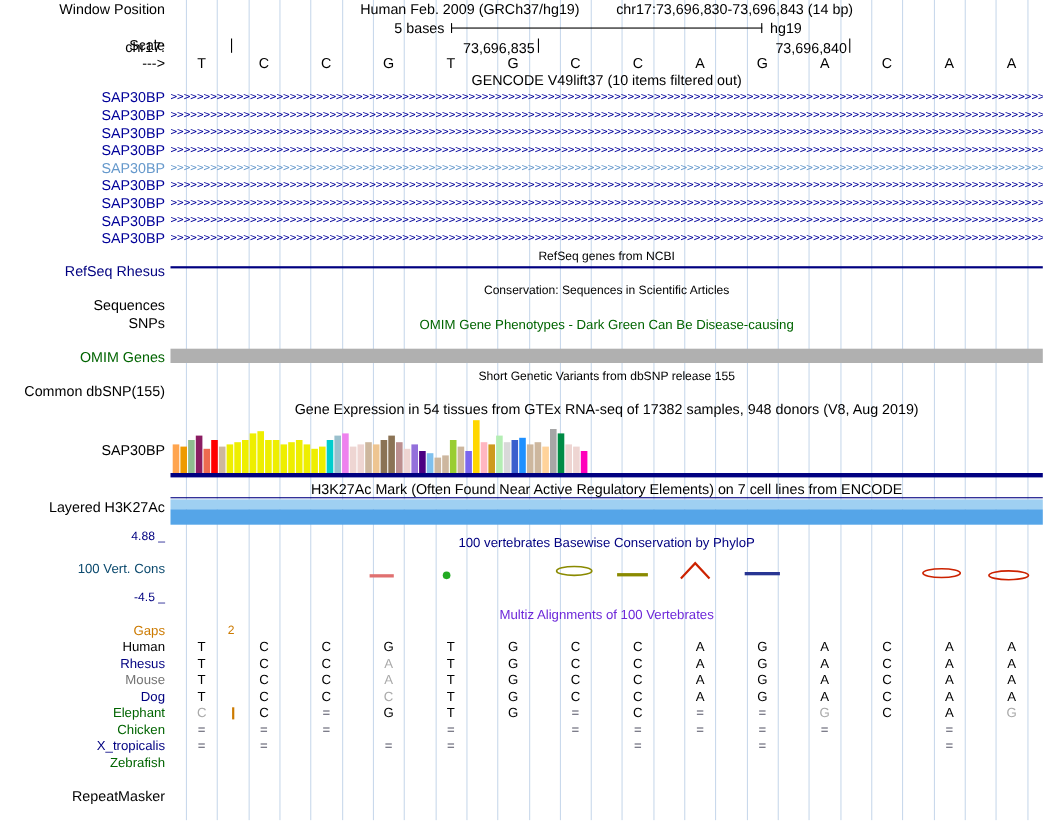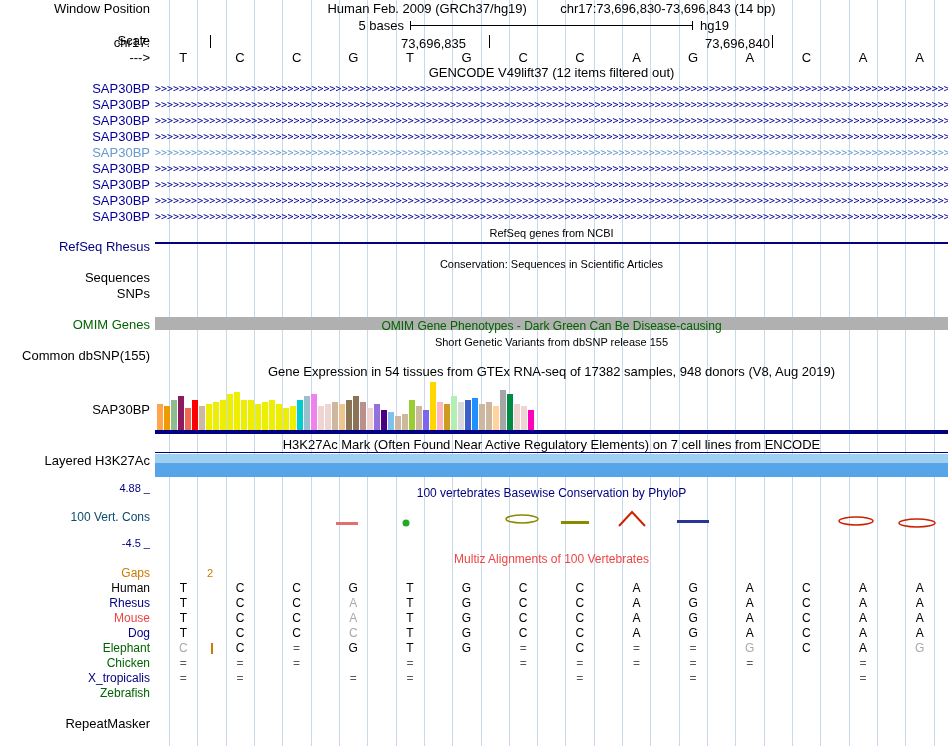--- a/index.html
+++ b/index.html
@@ -65,21 +65,21 @@
 
   <div class="lbl s13" style="top:33px">Scale</div>
   <div class="coord" style="top:18px;left:352px;width:52px">5 bases</div>
   <div class="hline" style="top:25px;left:410px;width:283px;height:1px"></div>
   <div class="tick" style="top:21px;left:410px;height:9px"></div>
   <div class="tick" style="top:21px;left:692px;height:9px"></div>
   <div class="coord" style="top:18px;left:700px;width:60px;text-align:left">hg19</div>
 
   <div class="lbl s13" style="top:35px">chr17:</div>
   <div class="tick" style="top:35px;left:210px;height:13px"></div>
-  <div class="coord" style="top:36px;left:380px;width:86px">73,696,835</div>
+  <div class="coord" style="top:36px;left:400px;width:86px">73,696,835</div>
   <div class="tick" style="top:35px;left:489px;height:13px"></div>
   <div class="coord" style="top:36px;left:684px;width:86px">73,696,840</div>
   <div class="tick" style="top:35px;left:772px;height:13px"></div>
 
   <div class="lbl s13" style="top:50px">---&gt;</div>
   <div class="cellrow" style="top:50px;height:16px" id="base-row">
       <span class="cell" style="left: 0px; width: 56.6429px; font-size: 13px; line-height: 16px;">T</span>
       <span class="cell" style="left: 56.6429px; width: 56.6429px; font-size: 13px; line-height: 16px;">C</span>
       <span class="cell" style="left: 113.286px; width: 56.6429px; font-size: 13px; line-height: 16px;">C</span>
       <span class="cell" style="left: 169.929px; width: 56.6429px; font-size: 13px; line-height: 16px;">G</span>
@@ -88,21 +88,21 @@
       <span class="cell" style="left: 339.857px; width: 56.6429px; font-size: 13px; line-height: 16px;">C</span>
       <span class="cell" style="left: 396.5px; width: 56.6429px; font-size: 13px; line-height: 16px;">C</span>
       <span class="cell" style="left: 453.143px; width: 56.6429px; font-size: 13px; line-height: 16px;">A</span>
       <span class="cell" style="left: 509.786px; width: 56.6429px; font-size: 13px; line-height: 16px;">G</span>
       <span class="cell" style="left: 566.429px; width: 56.6429px; font-size: 13px; line-height: 16px;">A</span>
       <span class="cell" style="left: 623.071px; width: 56.6429px; font-size: 13px; line-height: 16px;">C</span>
       <span class="cell" style="left: 679.714px; width: 56.6429px; font-size: 13px; line-height: 16px;">A</span>
       <span class="cell" style="left: 736.357px; width: 56.6429px; font-size: 13px; line-height: 16px;">A</span>
     </div>
 
-  <div class="ctr s13" style="top:66px">GENCODE V49lift37 (12 items filtered out)</div>
+  <div class="ctr s13" style="top:66px">GENCODE V49lift37 (10 items filtered out)</div>
 
   <div id="gene-rows">
       <div class="lbl s13" style="top: 81px; color: rgb(0, 0, 153);">SAP30BP</div>
       <div class="generow" style="top: 81px; color: rgb(0, 0, 153);">&gt;&gt;&gt;&gt;&gt;&gt;&gt;&gt;&gt;&gt;&gt;&gt;&gt;&gt;&gt;&gt;&gt;&gt;&gt;&gt;&gt;&gt;&gt;&gt;&gt;&gt;&gt;&gt;&gt;&gt;&gt;&gt;&gt;&gt;&gt;&gt;&gt;&gt;&gt;&gt;&gt;&gt;&gt;&gt;&gt;&gt;&gt;&gt;&gt;&gt;&gt;&gt;&gt;&gt;&gt;&gt;&gt;&gt;&gt;&gt;&gt;&gt;&gt;&gt;&gt;&gt;&gt;&gt;&gt;&gt;&gt;&gt;&gt;&gt;&gt;&gt;&gt;&gt;&gt;&gt;&gt;&gt;&gt;&gt;&gt;&gt;&gt;&gt;&gt;&gt;&gt;&gt;&gt;&gt;&gt;&gt;&gt;&gt;&gt;&gt;&gt;&gt;&gt;&gt;&gt;&gt;&gt;&gt;&gt;&gt;&gt;&gt;&gt;&gt;&gt;&gt;&gt;&gt;&gt;&gt;&gt;&gt;&gt;&gt;&gt;&gt;&gt;&gt;&gt;&gt;&gt;&gt;&gt;&gt;&gt;&gt;&gt;&gt;&gt;&gt;&gt;&gt;&gt;&gt;&gt;&gt;&gt;&gt;&gt;&gt;&gt;&gt;&gt;&gt;&gt;&gt;&gt;&gt;&gt;&gt;&gt;&gt;&gt;&gt;&gt;&gt;&gt;&gt;&gt;&gt;&gt;&gt;&gt;&gt;&gt;&gt;&gt;&gt;&gt;&gt;&gt;&gt;&gt;&gt;&gt;&gt;&gt;&gt;&gt;&gt;&gt;&gt;&gt;&gt;&gt;&gt;&gt;&gt;&gt;&gt;&gt;&gt;&gt;&gt;&gt;&gt;&gt;&gt;&gt;&gt;&gt;&gt;&gt;&gt;&gt;&gt;&gt;&gt;&gt;&gt;&gt;&gt;&gt;&gt;&gt;&gt;&gt;&gt;&gt;&gt;&gt;&gt;&gt;&gt;&gt;&gt;&gt;&gt;&gt;&gt;&gt;&gt;&gt;&gt;&gt;&gt;&gt;&gt;&gt;&gt;</div>
       <div class="lbl s13" style="top: 97px; color: rgb(0, 0, 153);">SAP30BP</div>
       <div class="generow" style="top: 97px; color: rgb(0, 0, 153);">&gt;&gt;&gt;&gt;&gt;&gt;&gt;&gt;&gt;&gt;&gt;&gt;&gt;&gt;&gt;&gt;&gt;&gt;&gt;&gt;&gt;&gt;&gt;&gt;&gt;&gt;&gt;&gt;&gt;&gt;&gt;&gt;&gt;&gt;&gt;&gt;&gt;&gt;&gt;&gt;&gt;&gt;&gt;&gt;&gt;&gt;&gt;&gt;&gt;&gt;&gt;&gt;&gt;&gt;&gt;&gt;&gt;&gt;&gt;&gt;&gt;&gt;&gt;&gt;&gt;&gt;&gt;&gt;&gt;&gt;&gt;&gt;&gt;&gt;&gt;&gt;&gt;&gt;&gt;&gt;&gt;&gt;&gt;&gt;&gt;&gt;&gt;&gt;&gt;&gt;&gt;&gt;&gt;&gt;&gt;&gt;&gt;&gt;&gt;&gt;&gt;&gt;&gt;&gt;&gt;&gt;&gt;&gt;&gt;&gt;&gt;&gt;&gt;&gt;&gt;&gt;&gt;&gt;&gt;&gt;&gt;&gt;&gt;&gt;&gt;&gt;&gt;&gt;&gt;&gt;&gt;&gt;&gt;&gt;&gt;&gt;&gt;&gt;&gt;&gt;&gt;&gt;&gt;&gt;&gt;&gt;&gt;&gt;&gt;&gt;&gt;&gt;&gt;&gt;&gt;&gt;&gt;&gt;&gt;&gt;&gt;&gt;&gt;&gt;&gt;&gt;&gt;&gt;&gt;&gt;&gt;&gt;&gt;&gt;&gt;&gt;&gt;&gt;&gt;&gt;&gt;&gt;&gt;&gt;&gt;&gt;&gt;&gt;&gt;&gt;&gt;&gt;&gt;&gt;&gt;&gt;&gt;&gt;&gt;&gt;&gt;&gt;&gt;&gt;&gt;&gt;&gt;&gt;&gt;&gt;&gt;&gt;&gt;&gt;&gt;&gt;&gt;&gt;&gt;&gt;&gt;&gt;&gt;&gt;&gt;&gt;&gt;&gt;&gt;&gt;&gt;&gt;&gt;&gt;&gt;&gt;&gt;&gt;&gt;&gt;&gt;&gt;&gt;&gt;&gt;&gt;&gt;&gt;&gt;&gt;</div>
       <div class="lbl s13" style="top: 113px; color: rgb(0, 0, 153);">SAP30BP</div>
       <div class="generow" style="top: 113px; color: rgb(0, 0, 153);">&gt;&gt;&gt;&gt;&gt;&gt;&gt;&gt;&gt;&gt;&gt;&gt;&gt;&gt;&gt;&gt;&gt;&gt;&gt;&gt;&gt;&gt;&gt;&gt;&gt;&gt;&gt;&gt;&gt;&gt;&gt;&gt;&gt;&gt;&gt;&gt;&gt;&gt;&gt;&gt;&gt;&gt;&gt;&gt;&gt;&gt;&gt;&gt;&gt;&gt;&gt;&gt;&gt;&gt;&gt;&gt;&gt;&gt;&gt;&gt;&gt;&gt;&gt;&gt;&gt;&gt;&gt;&gt;&gt;&gt;&gt;&gt;&gt;&gt;&gt;&gt;&gt;&gt;&gt;&gt;&gt;&gt;&gt;&gt;&gt;&gt;&gt;&gt;&gt;&gt;&gt;&gt;&gt;&gt;&gt;&gt;&gt;&gt;&gt;&gt;&gt;&gt;&gt;&gt;&gt;&gt;&gt;&gt;&gt;&gt;&gt;&gt;&gt;&gt;&gt;&gt;&gt;&gt;&gt;&gt;&gt;&gt;&gt;&gt;&gt;&gt;&gt;&gt;&gt;&gt;&gt;&gt;&gt;&gt;&gt;&gt;&gt;&gt;&gt;&gt;&gt;&gt;&gt;&gt;&gt;&gt;&gt;&gt;&gt;&gt;&gt;&gt;&gt;&gt;&gt;&gt;&gt;&gt;&gt;&gt;&gt;&gt;&gt;&gt;&gt;&gt;&gt;&gt;&gt;&gt;&gt;&gt;&gt;&gt;&gt;&gt;&gt;&gt;&gt;&gt;&gt;&gt;&gt;&gt;&gt;&gt;&gt;&gt;&gt;&gt;&gt;&gt;&gt;&gt;&gt;&gt;&gt;&gt;&gt;&gt;&gt;&gt;&gt;&gt;&gt;&gt;&gt;&gt;&gt;&gt;&gt;&gt;&gt;&gt;&gt;&gt;&gt;&gt;&gt;&gt;&gt;&gt;&gt;&gt;&gt;&gt;&gt;&gt;&gt;&gt;&gt;&gt;&gt;&gt;&gt;&gt;&gt;&gt;&gt;&gt;&gt;&gt;&gt;&gt;&gt;&gt;&gt;&gt;&gt;&gt;</div>
       <div class="lbl s13" style="top: 129px; color: rgb(0, 0, 153);">SAP30BP</div>
       <div class="generow" style="top: 129px; color: rgb(0, 0, 153);">&gt;&gt;&gt;&gt;&gt;&gt;&gt;&gt;&gt;&gt;&gt;&gt;&gt;&gt;&gt;&gt;&gt;&gt;&gt;&gt;&gt;&gt;&gt;&gt;&gt;&gt;&gt;&gt;&gt;&gt;&gt;&gt;&gt;&gt;&gt;&gt;&gt;&gt;&gt;&gt;&gt;&gt;&gt;&gt;&gt;&gt;&gt;&gt;&gt;&gt;&gt;&gt;&gt;&gt;&gt;&gt;&gt;&gt;&gt;&gt;&gt;&gt;&gt;&gt;&gt;&gt;&gt;&gt;&gt;&gt;&gt;&gt;&gt;&gt;&gt;&gt;&gt;&gt;&gt;&gt;&gt;&gt;&gt;&gt;&gt;&gt;&gt;&gt;&gt;&gt;&gt;&gt;&gt;&gt;&gt;&gt;&gt;&gt;&gt;&gt;&gt;&gt;&gt;&gt;&gt;&gt;&gt;&gt;&gt;&gt;&gt;&gt;&gt;&gt;&gt;&gt;&gt;&gt;&gt;&gt;&gt;&gt;&gt;&gt;&gt;&gt;&gt;&gt;&gt;&gt;&gt;&gt;&gt;&gt;&gt;&gt;&gt;&gt;&gt;&gt;&gt;&gt;&gt;&gt;&gt;&gt;&gt;&gt;&gt;&gt;&gt;&gt;&gt;&gt;&gt;&gt;&gt;&gt;&gt;&gt;&gt;&gt;&gt;&gt;&gt;&gt;&gt;&gt;&gt;&gt;&gt;&gt;&gt;&gt;&gt;&gt;&gt;&gt;&gt;&gt;&gt;&gt;&gt;&gt;&gt;&gt;&gt;&gt;&gt;&gt;&gt;&gt;&gt;&gt;&gt;&gt;&gt;&gt;&gt;&gt;&gt;&gt;&gt;&gt;&gt;&gt;&gt;&gt;&gt;&gt;&gt;&gt;&gt;&gt;&gt;&gt;&gt;&gt;&gt;&gt;&gt;&gt;&gt;&gt;&gt;&gt;&gt;&gt;&gt;&gt;&gt;&gt;&gt;&gt;&gt;&gt;&gt;&gt;&gt;&gt;&gt;&gt;&gt;&gt;&gt;&gt;&gt;&gt;&gt;&gt;</div>
@@ -119,21 +119,21 @@
     </div>
 
   <div class="ctr s11" style="top:226px">RefSeq genes from NCBI</div>
   <div class="lbl s13" style="top:239px;color:#000080">RefSeq Rhesus</div>
   <div class="band" style="top:242px;height:2px;background:#000080"></div>
 
   <div class="ctr s11" style="top:257px">Conservation: Sequences in Scientific Articles</div>
   <div class="lbl s13" style="top:270px">Sequences</div>
   <div class="lbl s13" style="top:286px">SNPs</div>
 
-  <div class="ctr s12" style="top:319px;color:#006400">OMIM Gene Phenotypes - Dark Green Can Be Disease-causing</div>
+  <div class="ctr s12" style="top:288px;color:#006400">OMIM Gene Phenotypes - Dark Green Can Be Disease-causing</div>
   <div class="lbl s13" style="top:317px;color:#006400">OMIM Genes</div>
   <div class="band" style="top:317px;height:13px;background:#b0b0b0"></div>
 
   <div class="ctr s11" style="top:335px">Short Genetic Variants from dbSNP release 155</div>
   <div class="lbl s13" style="top:348px">Common dbSNP(155)</div>
 
   <div class="ctr s13" style="top:365px">Gene Expression in 54 tissues from GTEx RNA-seq of 17382 samples, 948 donors (V8, Aug 2019)</div>
   <div class="lbl s13" style="top:402px">SAP30BP</div>
   <div id="gtex-bars" style="position:absolute;left:155px;top:382px;width:793px;height:48px;z-index:1">
       <div class="bar" title="Adipose - Subcutaneous" style="left: 2px; height: 26px; background: rgb(255, 165, 79);"></div>
@@ -207,21 +207,21 @@
       <rect x="336" y="22" width="22" height="3" fill="#e07070"></rect>
       <circle cx="406" cy="23" r="3.5" fill="#22aa22"></circle>
       <ellipse cx="522" cy="19" rx="16" ry="4" fill="none" stroke="#8a8a00" stroke-width="1.5"></ellipse>
       <rect x="561" y="21" width="28" height="3" fill="#8a8a00"></rect>
       <polyline points="619,26 632,12 645,26" fill="none" stroke="#cc2200" stroke-width="2"></polyline>
       <rect x="677" y="20" width="32" height="3" fill="#283593"></rect>
       <ellipse cx="856" cy="21" rx="17" ry="4" fill="none" stroke="#cc2200" stroke-width="1.5"></ellipse>
       <ellipse cx="917" cy="23" rx="18" ry="4" fill="none" stroke="#cc2200" stroke-width="1.5"></ellipse>
     </svg>
 
-  <div class="ctr s12" style="top:552px;color:#ef4444">Multiz Alignments of 100 Vertebrates</div>
+  <div class="ctr s12" style="top:552px;color:#6d28d9">Multiz Alignments of 100 Vertebrates</div>
   <div id="multiz-rows">
       <div class="lbl s12" style="top: 566px; color: rgb(204, 122, 0);">Gaps</div>
       <div style="position: absolute; z-index: 1; font-size: 11px; line-height: 15px; width: 16px; text-align: center; top: 566px; left: 202px; color: rgb(204, 122, 0);">2</div>
       <div class="lbl s12" style="top: 581px; color: rgb(0, 0, 0);">Human</div>
       <div class="cellrow" style="top: 581px;">
         <span class="cell" style="left: 0px; width: 56.6429px; font-size: 12px; color: rgb(0, 0, 0);">T</span>
         <span class="cell" style="left: 56.6429px; width: 56.6429px; font-size: 12px; color: rgb(0, 0, 0);">C</span>
         <span class="cell" style="left: 113.286px; width: 56.6429px; font-size: 12px; color: rgb(0, 0, 0);">C</span>
         <span class="cell" style="left: 169.929px; width: 56.6429px; font-size: 12px; color: rgb(0, 0, 0);">G</span>
         <span class="cell" style="left: 226.571px; width: 56.6429px; font-size: 12px; color: rgb(0, 0, 0);">T</span>
@@ -245,21 +245,21 @@
         <span class="cell" style="left: 283.214px; width: 56.6429px; font-size: 12px; color: rgb(0, 0, 0);">G</span>
         <span class="cell" style="left: 339.857px; width: 56.6429px; font-size: 12px; color: rgb(0, 0, 0);">C</span>
         <span class="cell" style="left: 396.5px; width: 56.6429px; font-size: 12px; color: rgb(0, 0, 0);">C</span>
         <span class="cell" style="left: 453.143px; width: 56.6429px; font-size: 12px; color: rgb(0, 0, 0);">A</span>
         <span class="cell" style="left: 509.786px; width: 56.6429px; font-size: 12px; color: rgb(0, 0, 0);">G</span>
         <span class="cell" style="left: 566.429px; width: 56.6429px; font-size: 12px; color: rgb(0, 0, 0);">A</span>
         <span class="cell" style="left: 623.071px; width: 56.6429px; font-size: 12px; color: rgb(0, 0, 0);">C</span>
         <span class="cell" style="left: 679.714px; width: 56.6429px; font-size: 12px; color: rgb(0, 0, 0);">A</span>
         <span class="cell" style="left: 736.357px; width: 56.6429px; font-size: 12px; color: rgb(0, 0, 0);">A</span>
       </div>
-      <div class="lbl s12" style="top: 611px; color: #ef4444;">Mouse</div>
+      <div class="lbl s12" style="top: 611px; color: #737373;">Mouse</div>
       <div class="cellrow" style="top: 611px;">
         <span class="cell" style="left: 0px; width: 56.6429px; font-size: 12px; color: rgb(0, 0, 0);">T</span>
         <span class="cell" style="left: 56.6429px; width: 56.6429px; font-size: 12px; color: rgb(0, 0, 0);">C</span>
         <span class="cell" style="left: 113.286px; width: 56.6429px; font-size: 12px; color: rgb(0, 0, 0);">C</span>
         <span class="cell" style="left: 169.929px; width: 56.6429px; font-size: 12px; color: rgb(169, 169, 169);">A</span>
         <span class="cell" style="left: 226.571px; width: 56.6429px; font-size: 12px; color: rgb(0, 0, 0);">T</span>
         <span class="cell" style="left: 283.214px; width: 56.6429px; font-size: 12px; color: rgb(0, 0, 0);">G</span>
         <span class="cell" style="left: 339.857px; width: 56.6429px; font-size: 12px; color: rgb(0, 0, 0);">C</span>
         <span class="cell" style="left: 396.5px; width: 56.6429px; font-size: 12px; color: rgb(0, 0, 0);">C</span>
         <span class="cell" style="left: 453.143px; width: 56.6429px; font-size: 12px; color: rgb(0, 0, 0);">A</span>

